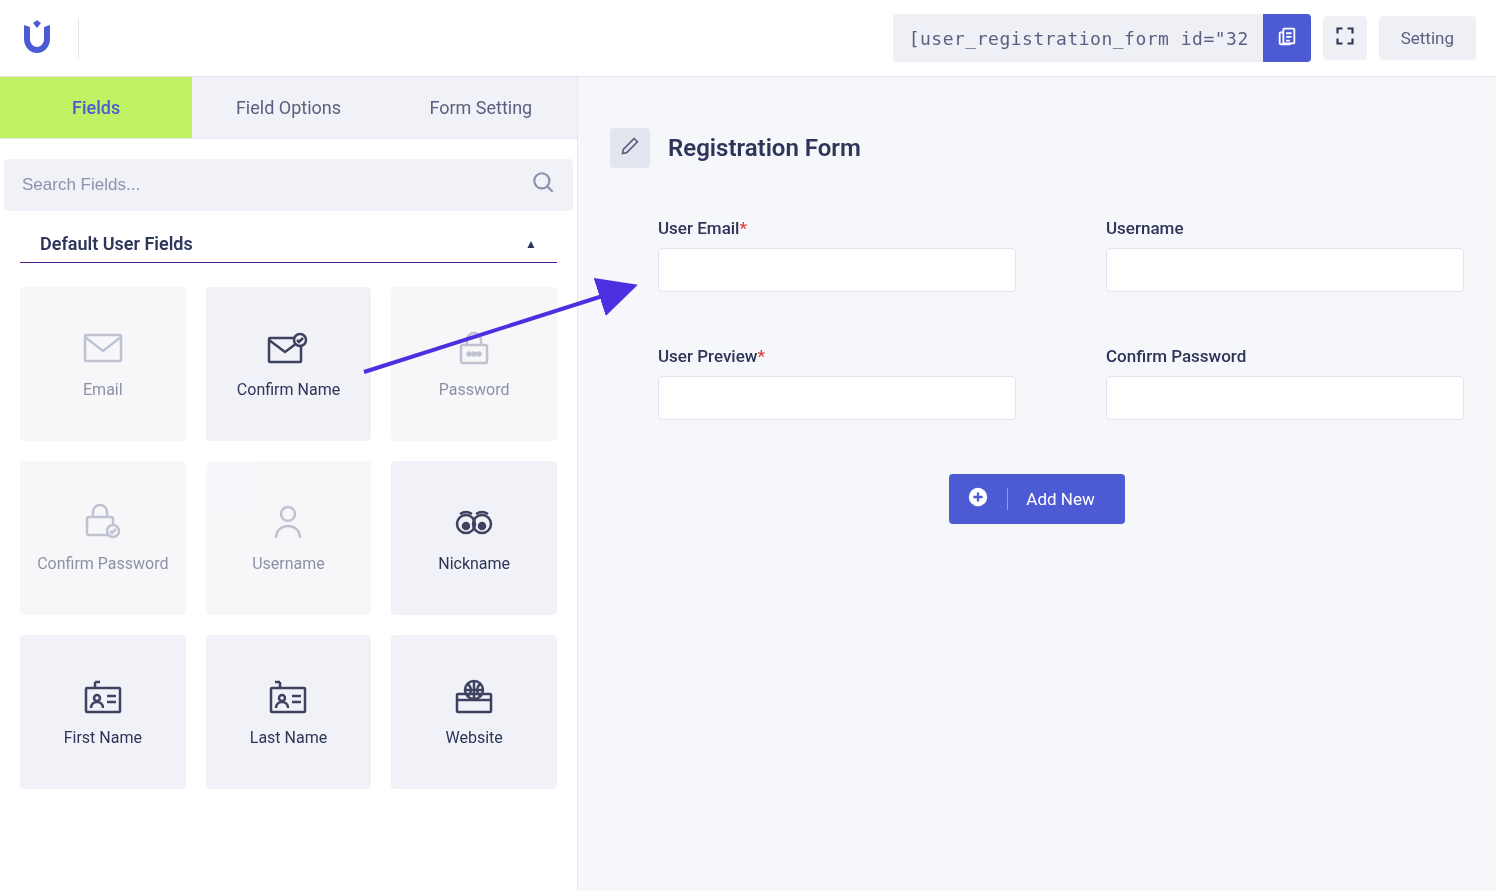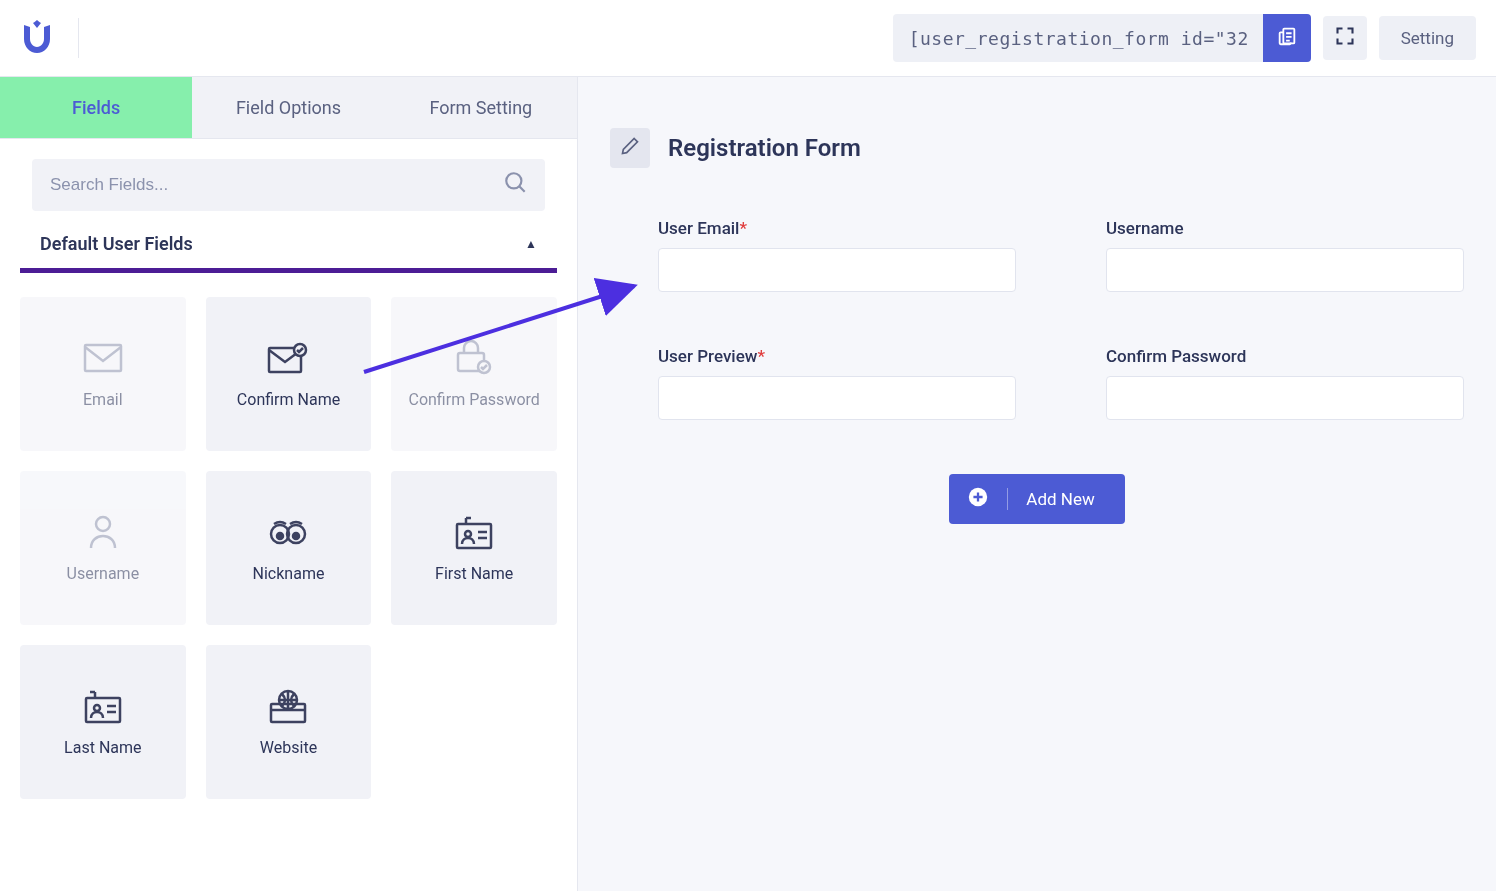--- a/index.html
+++ b/index.html
@@ -17,29 +17,29 @@
     
     .main { display: flex; height: calc(100vh - 79px); }
     
     .sidebar { width: 578px; border-right: 1px solid #e5e7ef; background: #fff; overflow-y: auto; position: relative; }
     .sidebar::-webkit-scrollbar { width: 10px; }
     .sidebar::-webkit-scrollbar-thumb { background: #d1d5e0; border-radius: 5px; }
     .sidebar::-webkit-scrollbar-track { background: transparent; }
     
     .tabs { display: flex; border-bottom: 1px solid #e5e7ef; background: #f1f2f7; }
     .tab { flex: 1; text-align: center; padding: 20px 10px; font-size: 18px; color: #5a6180; cursor: pointer; }
-    .tab.active { background: #86efac; color: #4c5bd4; font-weight: 500; }
-    
-    .search-wrap { padding: 20px 32px 16px; }
+    .tab.active { background: #bef264; color: #4c5bd4; font-weight: 500; }
+    
+    .search-wrap { padding: 20px 4px 16px; }
     .search-box { position: relative; }
     .search-input { width: 100%; padding: 16px 50px 16px 18px; background: #f1f2f7; border: none; border-radius: 4px; font-size: 17px; color: #8b92ad; outline: none; }
     .search-input::placeholder { color: #8b92ad; }
     .search-icon { position: absolute; right: 16px; top: 50%; transform: translateY(-50%); }
     
-    .section-header { display: flex; align-items: center; justify-content: space-between; padding: 6px 20px 14px; border-bottom: 5px solid #4c1d95; margin: 0 20px 24px 0; margin-left: 20px; margin-right: 20px;}
+    .section-header { display: flex; align-items: center; justify-content: space-between; padding: 6px 20px 8px; border-bottom: 1px solid #4c1d95; margin: 0 20px 24px 0; margin-left: 20px; margin-right: 20px;}
     .section-header h3 { font-size: 18px; font-weight: 600; color: #2d3559; }
     .chevron { font-size: 12px; color: #2d3559; }
     
     .fields-grid { display: grid; grid-template-columns: repeat(3, 1fr); gap: 20px; padding: 0 20px 20px; }
     .field-card { background: #f1f2f7; border-radius: 4px; height: 154px; display: flex; flex-direction: column; align-items: center; justify-content: center; gap: 14px; cursor: pointer; }
     .field-card.disabled { opacity: 0.55; }
     .field-card .card-icon { height: 36px; display: flex; align-items: center; }
     .field-card .card-label { font-size: 16px; color: #2d3559; }
     
     .content { flex: 1; background: #f6f7fb; padding: 28px 32px; overflow-y: auto; }
@@ -136,20 +136,32 @@
           <svg width="42" height="32" viewBox="0 0 42 32" fill="none" stroke="#3d4260" stroke-width="2.5">
             <rect x="2" y="6" width="32" height="24" rx="1"></rect>
             <path d="M2 8 L18 20 L34 8"></path>
             <circle cx="33" cy="8" r="6" fill="#f1f2f7"></circle>
             <path d="M30 8 L32 10 L36 6"></path>
           </svg>
         </div>
         <div class="card-label">Confirm Name</div>
       </div>
 
+      <div class="field-card disabled">
+        <div class="card-icon">
+          <svg width="34" height="34" viewBox="0 0 34 34" fill="none" stroke="#8b92ad" stroke-width="2.5">
+            <rect x="4" y="14" width="26" height="18" rx="2"></rect>
+            <path d="M10 14 V9 a7 7 0 0 1 14 0 V14"></path>
+            <circle cx="12" cy="23" r="1.5" fill="#8b92ad"></circle>
+            <circle cx="17" cy="23" r="1.5" fill="#8b92ad"></circle>
+            <circle cx="22" cy="23" r="1.5" fill="#8b92ad"></circle>
+          </svg>
+        </div>
+        <div class="card-label">Password</div>
+      </div>
 
       <div class="field-card disabled">
         <div class="card-icon">
           <svg width="40" height="38" viewBox="0 0 40 38" fill="none" stroke="#8b92ad" stroke-width="2.5">
             <rect x="4" y="14" width="26" height="18" rx="2"></rect>
             <path d="M10 14 V9 a7 7 0 0 1 14 0 V14"></path>
             <circle cx="30" cy="28" r="6" fill="#f1f2f7"></circle>
             <path d="M27 28 L29 30 L33 26"></path>
           </svg>
         </div>

